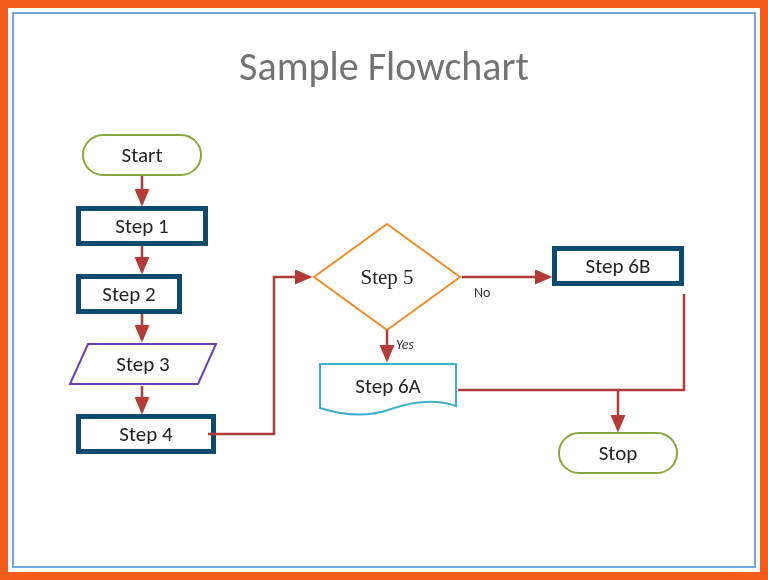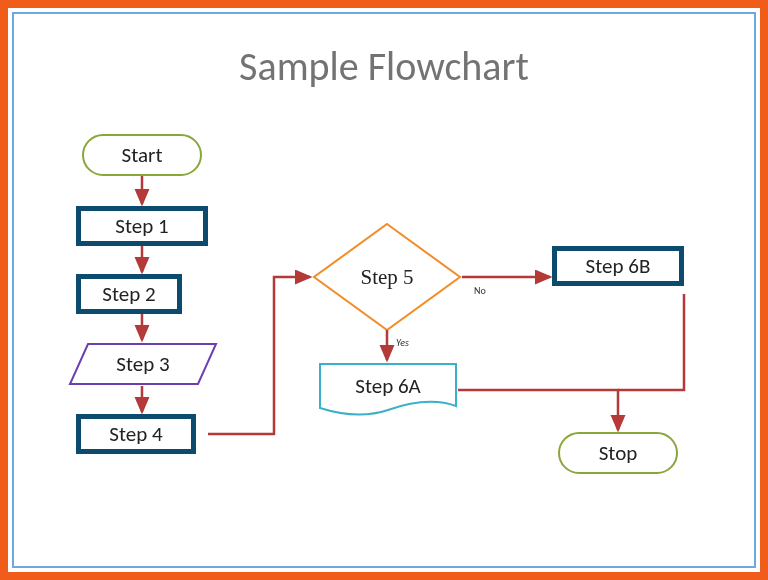--- a/index.html
+++ b/index.html
@@ -48,21 +48,21 @@
   }
   .terminator {
     border: 2px solid #8aa63a;
     border-radius: 22px;
   }
   .process-blue {
     border: 5px solid #0c4a6e;
   }
   .label-text {
     position: absolute;
-    font-size: 10px;
+    font-size: 14px;
     color: #333;
   }
   svg.overlay {
     position: absolute;
     left: 0;
     top: 0;
     width: 100%;
     height: 100%;
     pointer-events: none;
   }
@@ -87,21 +87,21 @@
       <span>Step 2</span>
     </div>
 
     <div class="node" style="left:54px; top:328px; width:150px; height:44px; border:none; background:transparent;text-align:right;">
       <svg width="150" height="44" style="position:absolute;left:0;top:0;">
         <polygon points="20,2 148,2 130,42 2,42" fill="#fff" stroke="#6a3fb0" stroke-width="2"></polygon>
       </svg>
       <span style="position:relative;">Step 3</span>
     </div>
 
-    <div class="node process-blue" style="left:62px; top:400px; width:120px; height:40px;">
+    <div class="node process-blue" style="left:62px; top:400px; width:140px; height:40px;">
       <span>Step 4</span>
     </div>
 
     <div class="node" style="left:298px; top:208px; width:150px; height:110px; border:none; background:transparent;font-family:Liberation Serif, serif;">
       <svg width="150" height="110" style="position:absolute;left:0;top:0;">
         <polygon points="75,2 148,55 75,108 2,55" fill="#fff" stroke="#f28c28" stroke-width="2"></polygon>
       </svg>
       <span style="position:relative;">Step 5</span>
     </div>
 

